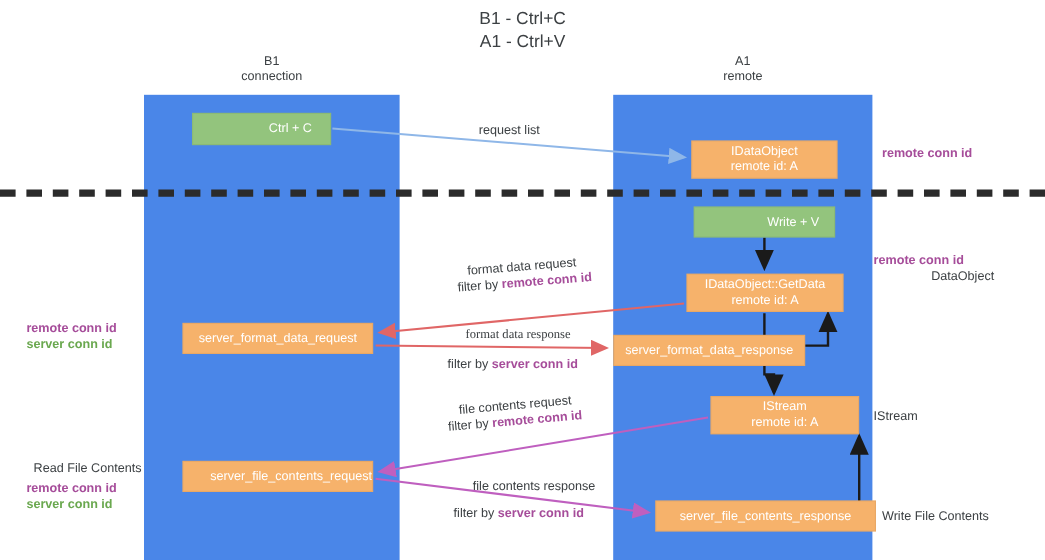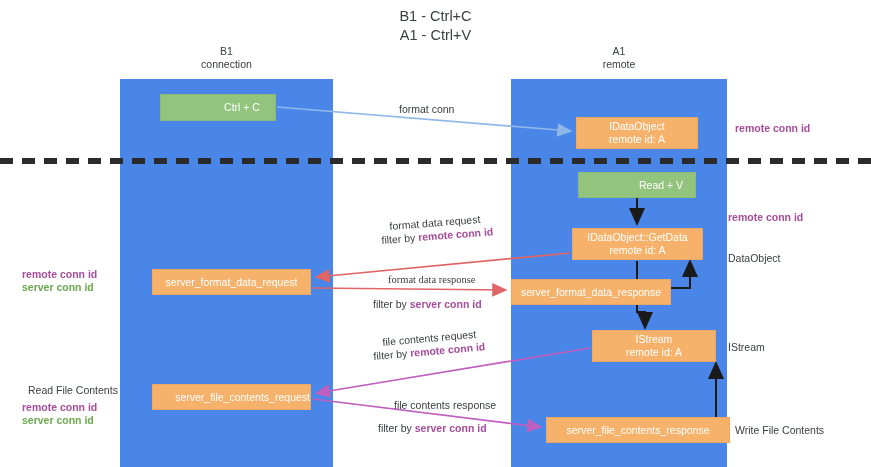--- a/index.html
+++ b/index.html
@@ -51,21 +51,21 @@
   .n-sfcresp{left:546px;top:417px;width:184px;height:26px;}
 
   
   .txt{position:absolute;font-size:10.5px;line-height:13px;color:#3c4043;white-space:nowrap;}
   .purple-b{color:#a64d9a;font-weight:bold;}
   .green-b{color:#6aa84f;font-weight:bold;}
   .rot{transform-origin:left top;}
 
   .lbl-remote1{left:735px;top:122px;}
   .lbl-remote2{left:728px;top:211px;}
-  .lbl-dataobject{left:728px;top:252px;}
+  .lbl-dataobject{left:728px;top:224px;padding-left:48px;}
   .lbl-istream{left:728px;top:341px;}
   .lbl-writefc{left:735px;top:424px;}
   .lbl-readfc{left:28px;top:384px;}
   .lbl-left-ids{left:22px;top:268px;}
   .lbl-left-ids2{left:22px;top:401px;}
 
   .lbl-formatlist{left:399px;top:103px;}
   .lbl-fdreq{left:389px;top:220px;transform:rotate(-4.5deg);}
   .lbl-fdreq2{left:381px;top:234px;transform:rotate(-4.5deg);}
   .lbl-fdresp{left:388px;top:273px;font-family:Liberation Serif, serif;}
@@ -133,21 +133,21 @@
   <div class="node green n-ctrlc">
     <span>Ctrl + C</span>
   </div>
 
   <div class="node orange n-idataobject">
     <span>IDataObject</span>
     <span>remote id: A</span>
   </div>
 
   <div class="node green n-ctrlv">
-    <span>Read + V</span>
+    <span>Write + V</span>
   </div>
 
   <div class="node orange n-getdata">
     <span>IDataObject::GetData</span>
     <span>remote id: A</span>
   </div>
 
   <div class="node orange n-sfdreq">
     <span>server_format_data_request</span>
   </div>
@@ -162,21 +162,21 @@
   </div>
 
   <div class="node orange n-sfcreq">
     <span>server_file_contents_request</span>
   </div>
 
   <div class="node orange n-sfcresp">
     <span>server_file_contents_response</span>
   </div>
 
-  <div class="txt lbl-formatlist">format conn</div>
+  <div class="txt lbl-formatlist">request list</div>
 
   <div class="txt rot lbl-fdreq">format data request</div>
   <div class="txt rot lbl-fdreq2">
     <span>filter by </span><span class="purple-b">remote conn id</span>
   </div>
 
   <div class="txt lbl-fdresp">format data response</div>
   <div class="txt lbl-fdresp2">
     <span>filter by </span><span class="purple-b">server conn id</span>
   </div>

